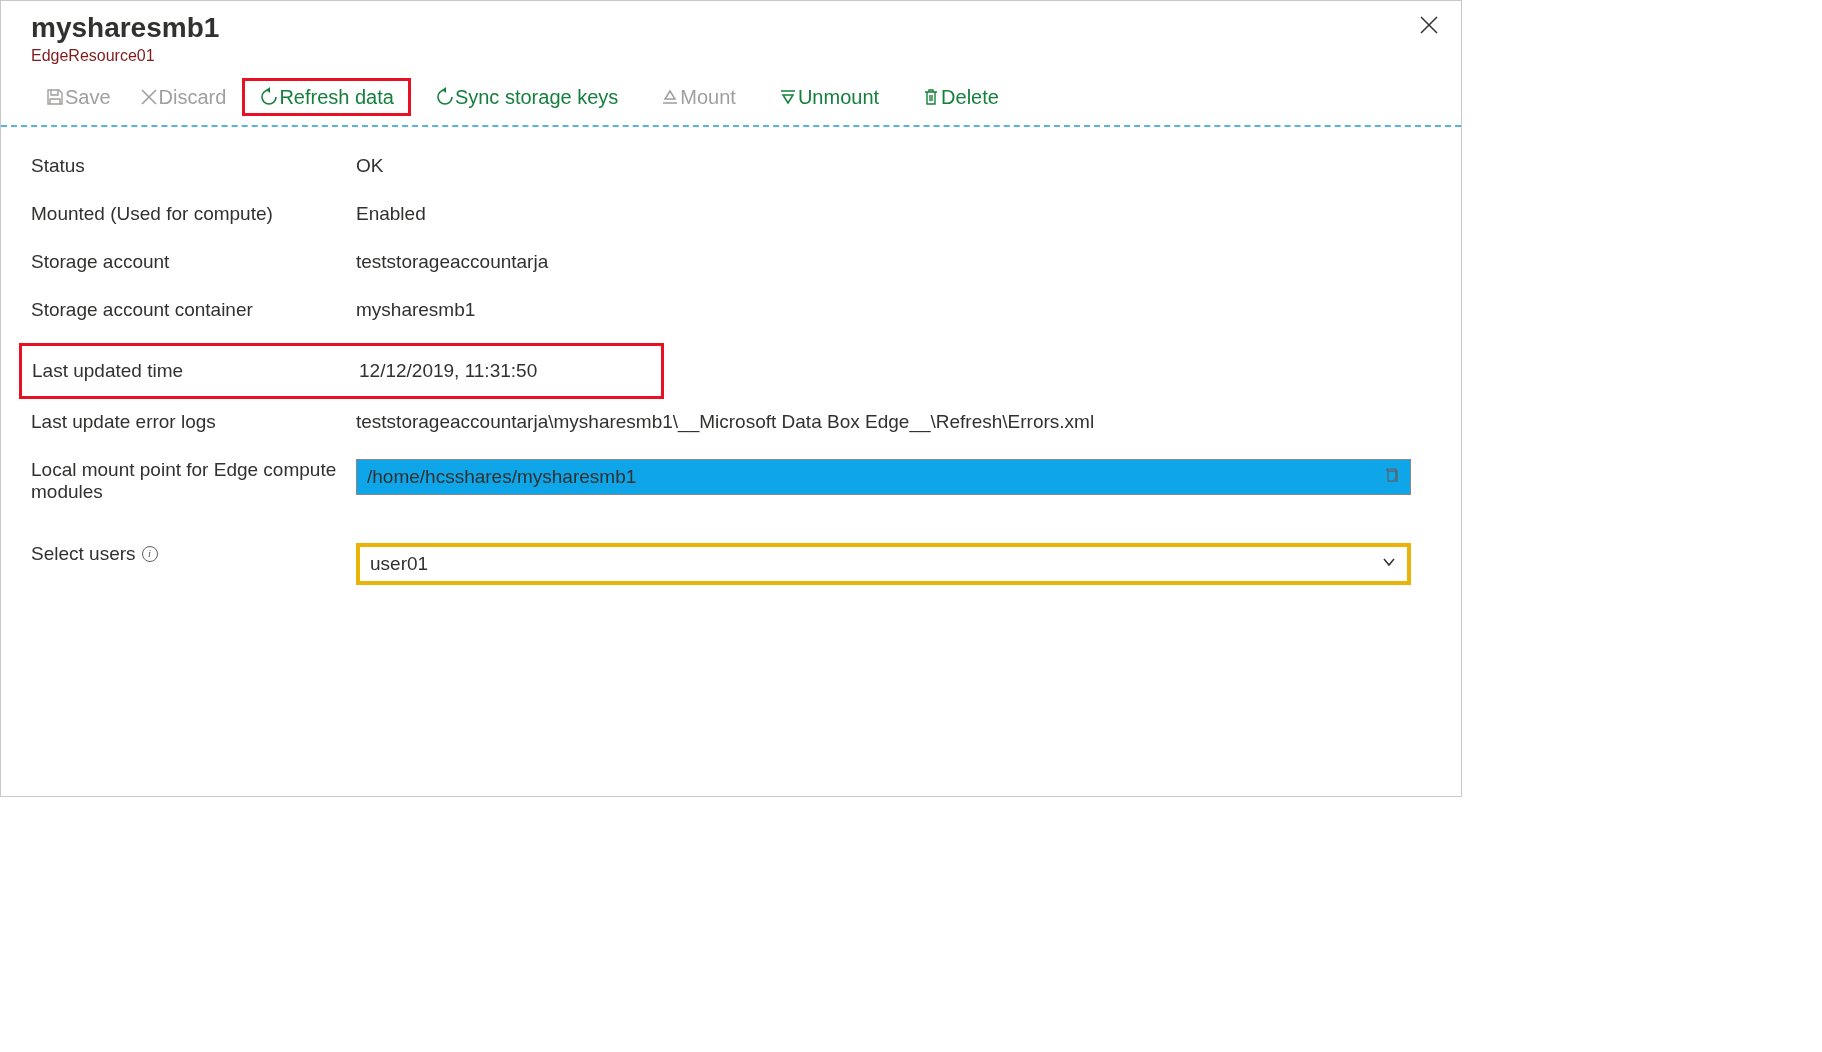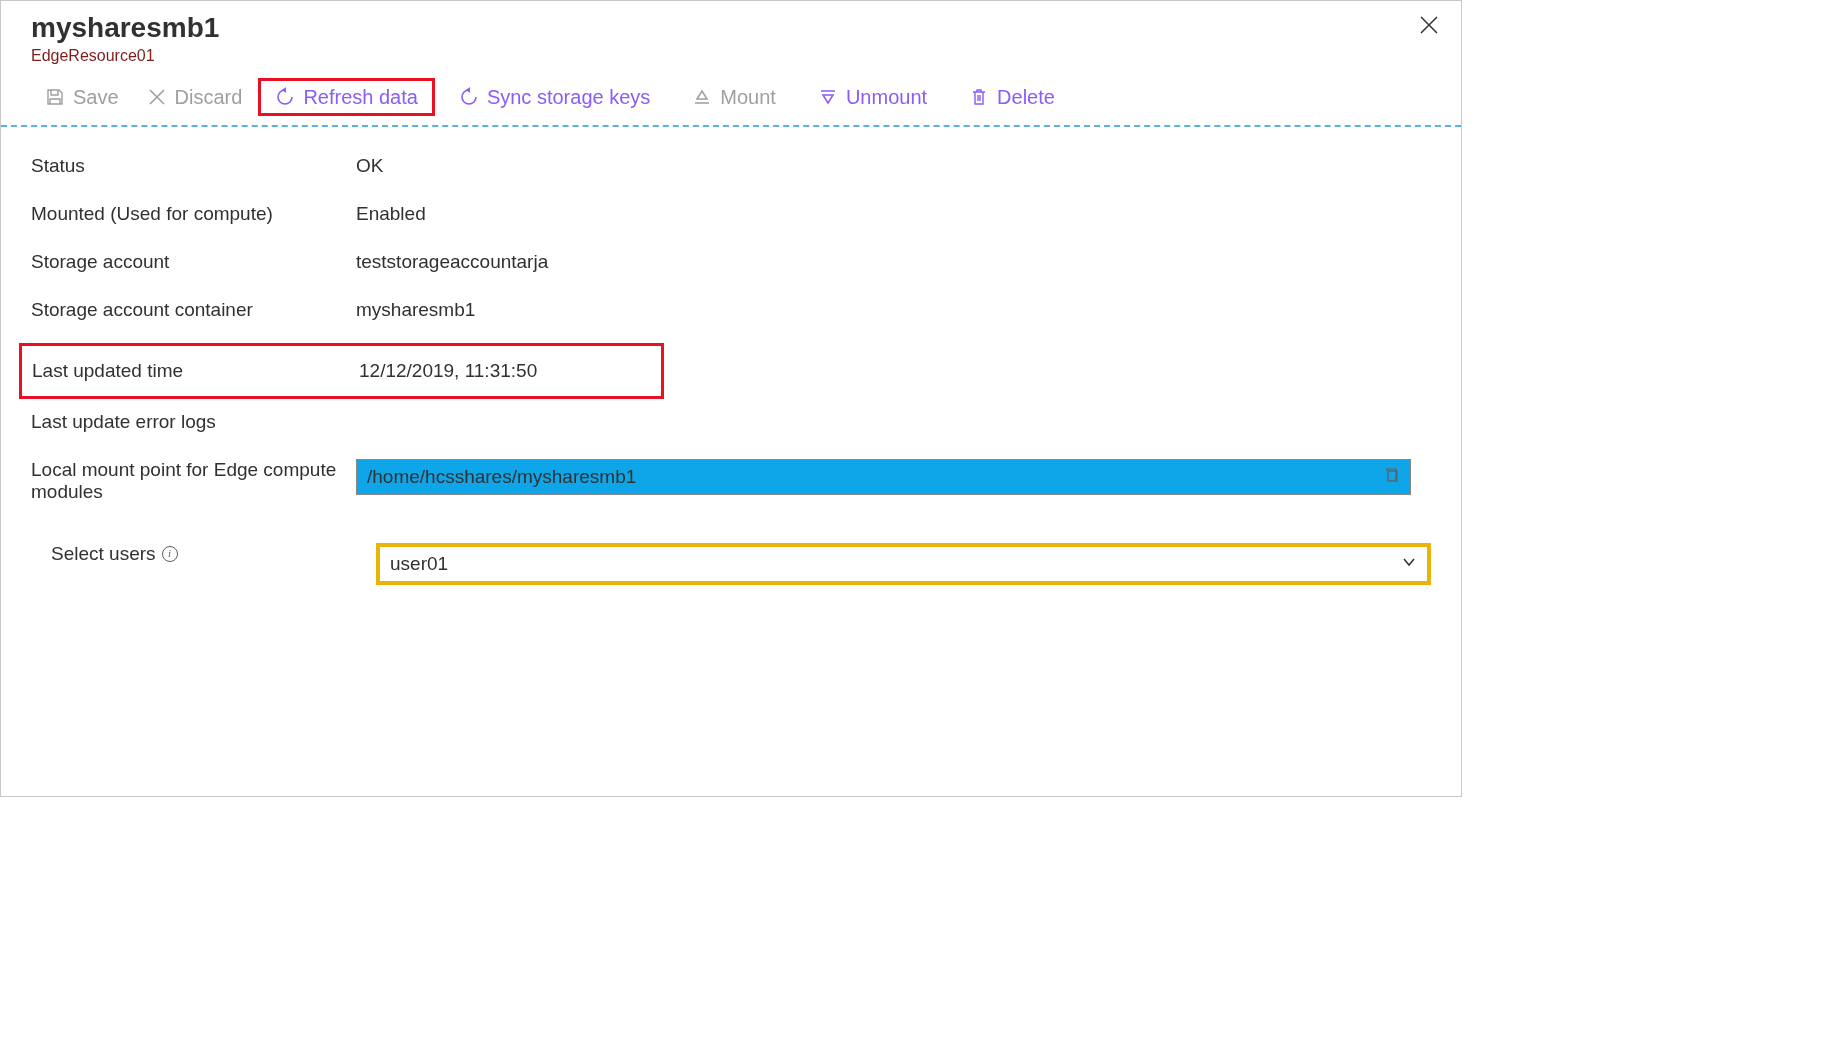--- a/index.html
+++ b/index.html
@@ -39,32 +39,31 @@
   .toolbar {
     display: flex;
     gap: 0;
     padding: 14px 30px 10px 30px;
     align-items: center;
     border-bottom: 2px dashed #59b4d9;
   }
   .tb-btn {
     display: flex;
     align-items: center;
-    gap: 8px;
     padding: 6px 14px;
     font-size: 20px;
     cursor: pointer;
     line-height: 1.2;
   }
   .tb-btn.disabled {
     color: #a19f9d;
     cursor: default;
   }
   .tb-btn.accent {
-    color: #8b5cf6;
+    color: #15803d;
   }
   .tb-btn svg { display: block; }
   .tb-sep { width: 14px; }
   .highlight-red {
     border: 3px solid #e81123;
     margin: -6px 10px -6px 2px;
     padding: 4px 14px;
   }
   .content {
     padding: 28px 30px 20px 30px;
@@ -225,36 +224,37 @@
 
   <div class="row-highlight">
     <div class="row">
       <div class="lbl">Last updated time</div>
       <div class="val">12/12/2019, 11:31:50</div>
     </div>
   </div>
 
   <div class="row">
     <div class="lbl">Last update error logs</div>
+    <div class="val">teststorageaccountarja\mysharesmb1\__Microsoft Data Box Edge__\Refresh\Errors.xml</div>
   </div>
 
   <div class="row">
     <div class="lbl">Local mount point for Edge compute modules</div>
     <div class="readonly-box">
       <span class="txt">/home/hcsshares/mysharesmb1</span>
       <span class="copy">
         <svg width="16" height="16" viewBox="0 0 16 16">
             <rect x="4" y="4" width="9" height="10" fill="none" stroke="currentColor" stroke-width="1.2"></rect>
             <path d="M4 4 v-2 h9 v10 h-2" fill="none" stroke="currentColor" stroke-width="1.2" transform="translate(-1,0)"></path>
           </svg>
       </span>
     </div>
   </div>
 
-  <div class="row" style="margin-top:40px;justify-content:flex-end;">
+  <div class="row" style="margin-top:40px;">
     <div class="lbl">
       <span>Select users</span>
       <span class="info-icon">i</span>
     </div>
     <div class="select-box">
       <span class="txt">user01</span>
       <span class="chev">
         <svg width="16" height="16" viewBox="0 0 16 16">
             <path d="M3 5 l5 6 l5 -6" fill="none" stroke="currentColor" stroke-width="1.5"></path>
           </svg>

